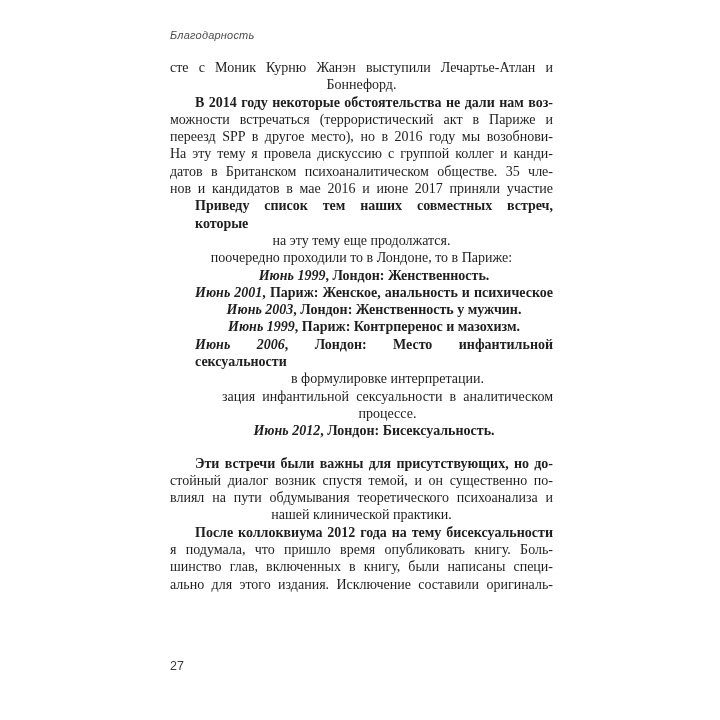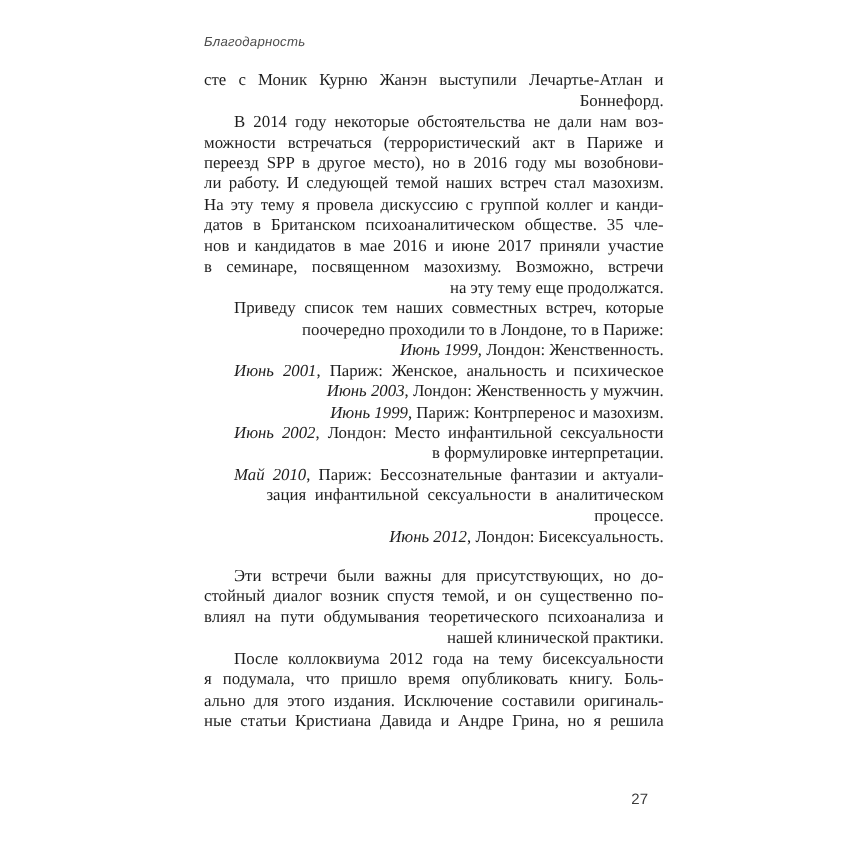--- a/index.html
+++ b/index.html
@@ -28,76 +28,73 @@
   }
   .text-block {
     position: absolute;
     left: 170px;
     top: 59px;
     width: 383px;
     font-size: 14px;
     line-height: 17.3px;
     color: #1e1e1e;
   }
-  .line { text-align: right; }
+  .line { text-align: center; }
   .line.full {
     text-align: justify;
     text-align-last: justify;
   }
-  .ind1 { padding-left: 25px; }
+  .ind1 { padding-left: 25px; font-weight: bold; }
   .ind2 { padding-left: 52px; }
   .gap  { margin-top: 15px; }
   .it   { font-style: italic; }
   .page-number {
     position: absolute;
     left: 170px;
     top: 659px;
     width: 370px;
-    text-align: right;
+    text-align: left;
     font-family: "Liberation Sans", sans-serif;
     font-size: 12.5px;
     color: #3a3a3a;
   }
 </style>
 </head>
 <body>
 
 <div class="book-page">
 
   <div class="running-header">Благодарность</div>
 
   <div class="text-block">
     <div class="line full"><span class="it"></span><span>сте с Моник Курню Жанэн выступили Лечартье-Атлан и</span></div>
     <div class="line"><span>Боннефорд.</span></div>
     <div class="line full ind1"><span>В 2014 году некоторые обстоятельства не дали нам воз-</span></div>
     <div class="line full"><span>можности встречаться (террористический акт в Париже и</span></div>
     <div class="line full"><span>переезд SPP в другое место), но в 2016 году мы возобнови-</span></div>
-    <div class="line full"><span>ли работу. И следующей темой наших встреч стал мазохизм.</span></div>
     <div class="line full"><span>На эту тему я провела дискуссию с группой коллег и канди-</span></div>
     <div class="line full"><span>датов в Британском психоаналитическом обществе. 35 чле-</span></div>
     <div class="line full"><span>нов и кандидатов в мае 2016 и июне 2017 приняли участие</span></div>
-    <div class="line full"><span>в семинаре, посвященном мазохизму. Возможно, встречи</span></div>
+    <div class="line full ind1"><span>Приведу список тем наших совместных встреч, которые</span></div>
     <div class="line"><span>на эту тему еще продолжатся.</span></div>
-    <div class="line full ind1"><span>Приведу список тем наших совместных встреч, которые</span></div>
     <div class="line"><span>поочередно проходили то в Лондоне, то в Париже:</span></div>
     <div class="line ind1"><span class="it">Июнь 1999</span><span>, Лондон: Женственность.</span></div>
     <div class="line full ind1"><span class="it">Июнь 2001</span><span>, Париж: Женское, анальность и психическое</span></div>
     <div class="line ind1"><span class="it">Июнь 2003</span><span>, Лондон: Женственность у мужчин.</span></div>
     <div class="line ind1"><span class="it">Июнь 1999</span><span>, Париж: Контрперенос и мазохизм.</span></div>
-    <div class="line full ind1"><span class="it">Июнь 2002</span><span>, Лондон: Место инфантильной сексуальности</span></div>
+    <div class="line full ind1"><span class="it">Июнь 2006</span><span>, Лондон: Место инфантильной сексуальности</span></div>
     <div class="line ind2"><span>в формулировке интерпретации.</span></div>
-    <div class="line full ind1"><span class="it">Май 2010</span><span>, Париж: Бессознательные фантазии и актуали-</span></div>
     <div class="line full ind2"><span>зация инфантильной сексуальности в аналитическом</span></div>
     <div class="line ind2"><span>процессе.</span></div>
     <div class="line ind1"><span class="it">Июнь 2012</span><span>, Лондон: Бисексуальность.</span></div>
     <div class="line full ind1 gap"><span>Эти встречи были важны для присутствующих, но до-</span></div>
     <div class="line full"><span>стойный диалог возник спустя темой, и он существенно по-</span></div>
     <div class="line full"><span>влиял на пути обдумывания теоретического психоанализа и</span></div>
     <div class="line"><span>нашей клинической практики.</span></div>
     <div class="line full ind1"><span>После коллоквиума 2012 года на тему бисексуальности</span></div>
     <div class="line full"><span>я подумала, что пришло время опубликовать книгу. Боль-</span></div>
+    <div class="line full"><span>шинство глав, включенных в книгу, были написаны специ-</span></div>
     <div class="line full"><span>ально для этого издания. Исключение составили оригиналь-</span></div>
-    <div class="line full"><span>ные статьи Кристиана Давида и Андре Грина, но я решила</span></div>
   </div>
 
   <div class="page-number">27</div>
 
 </div>
 
 </body></html>

